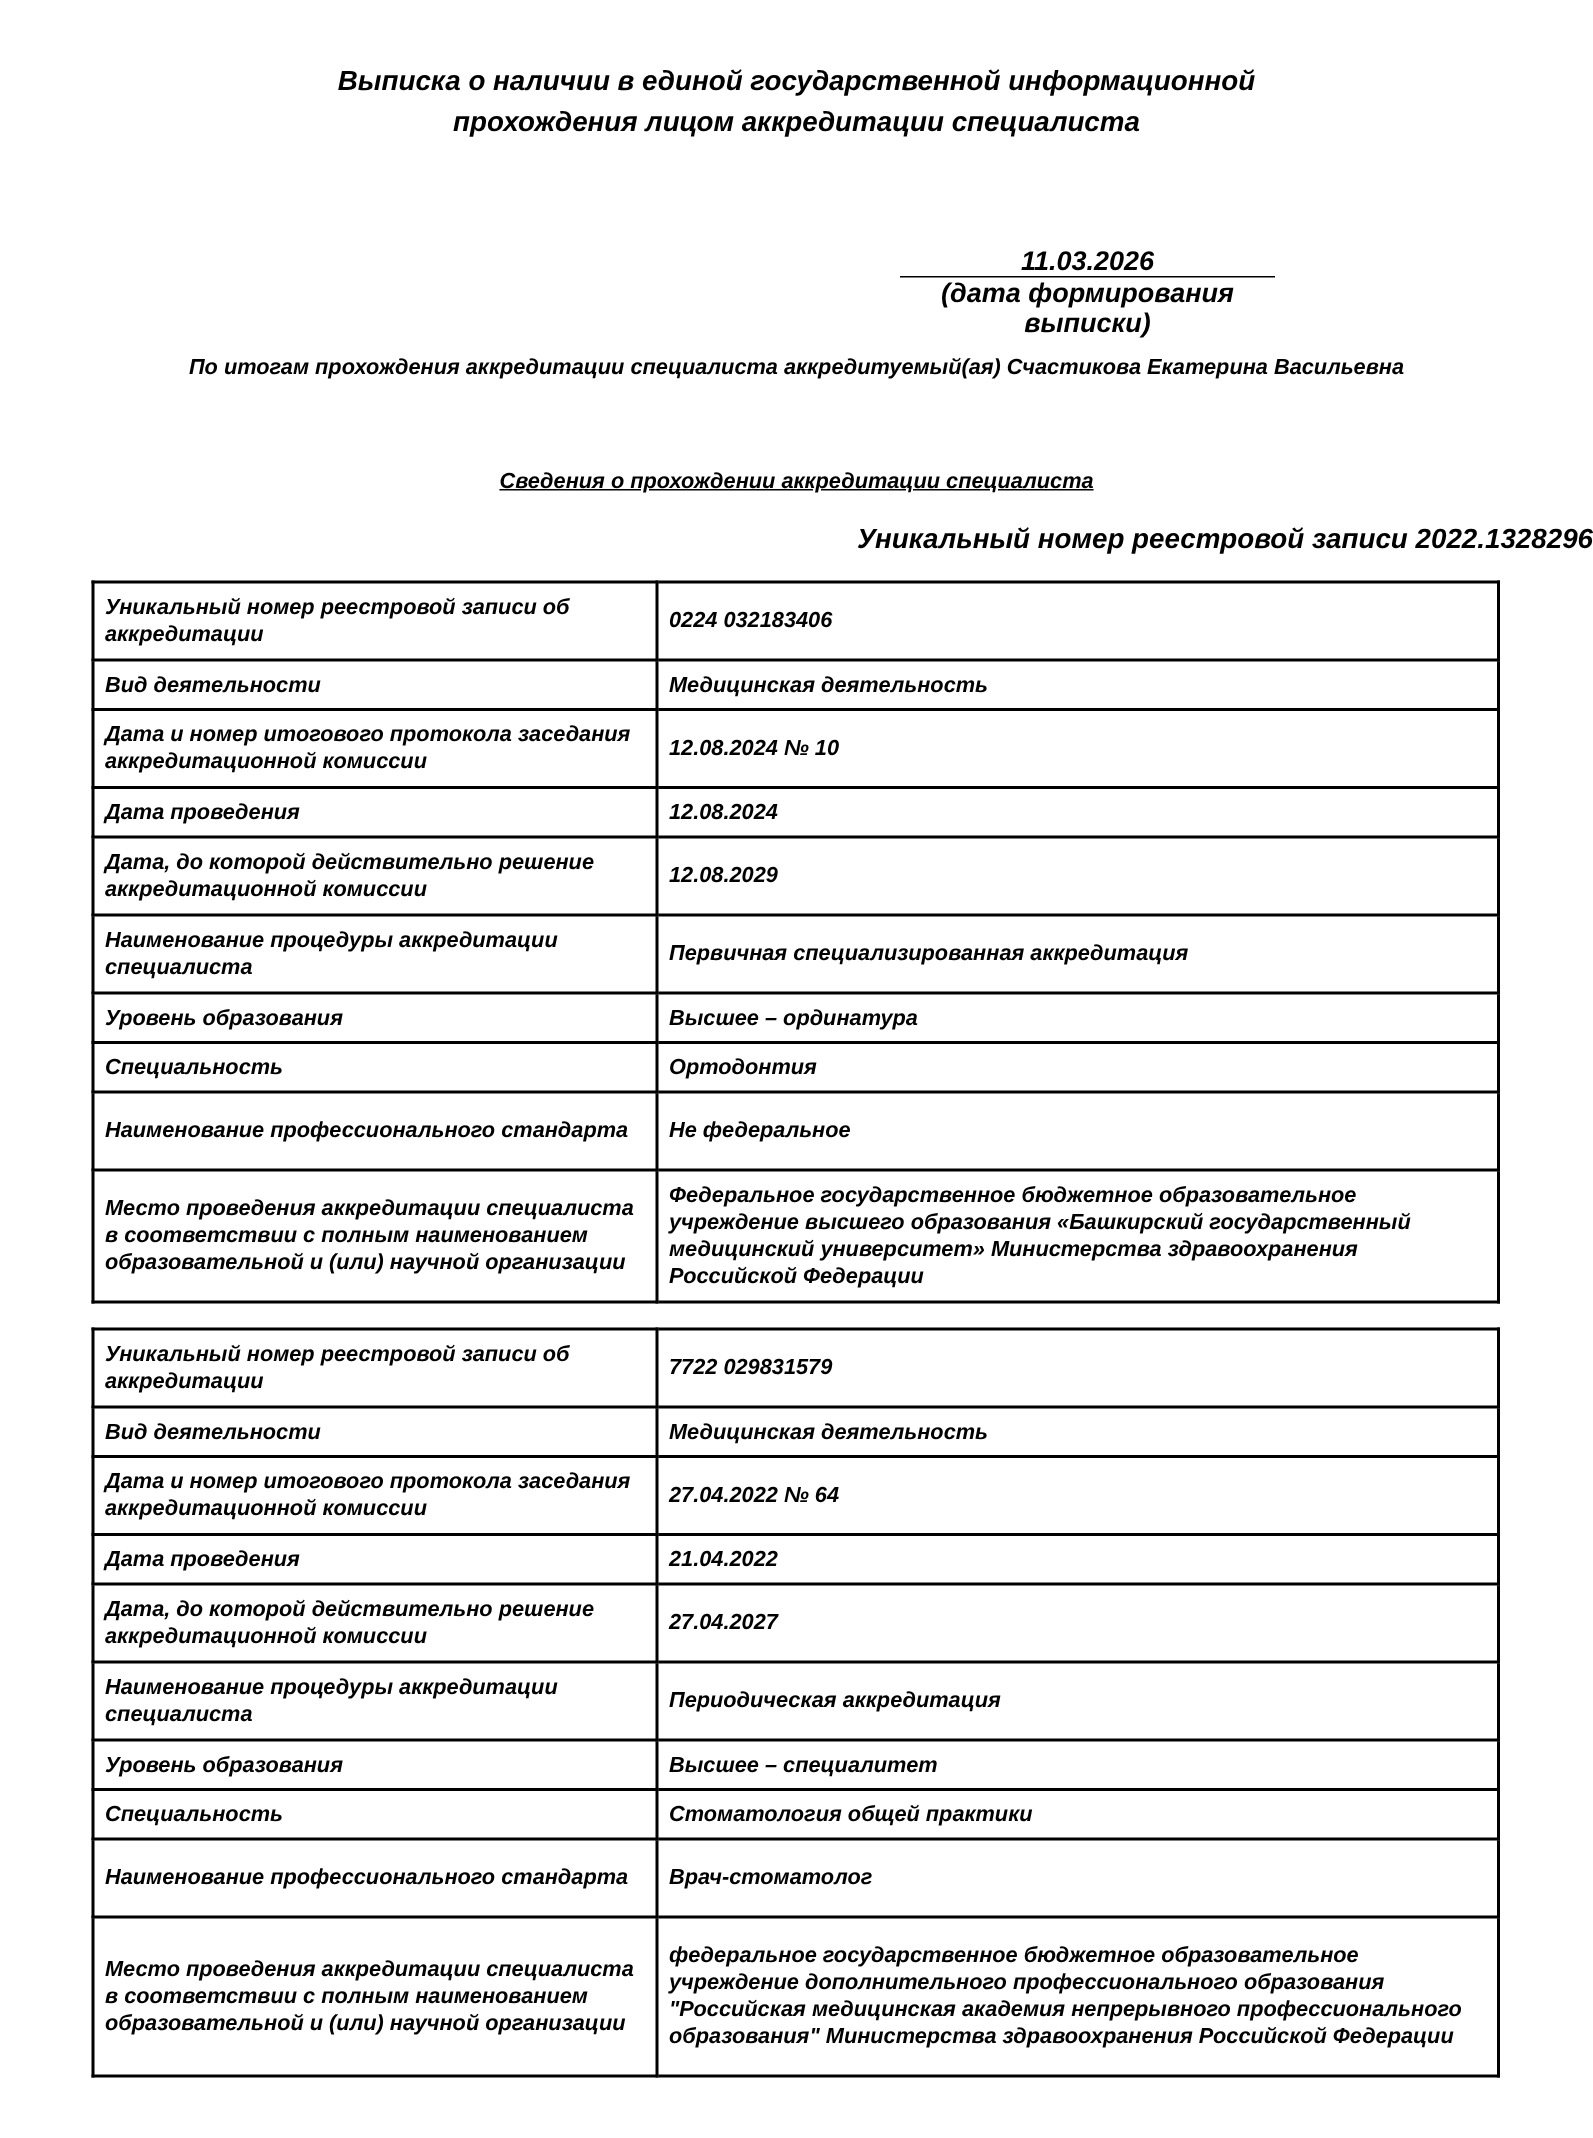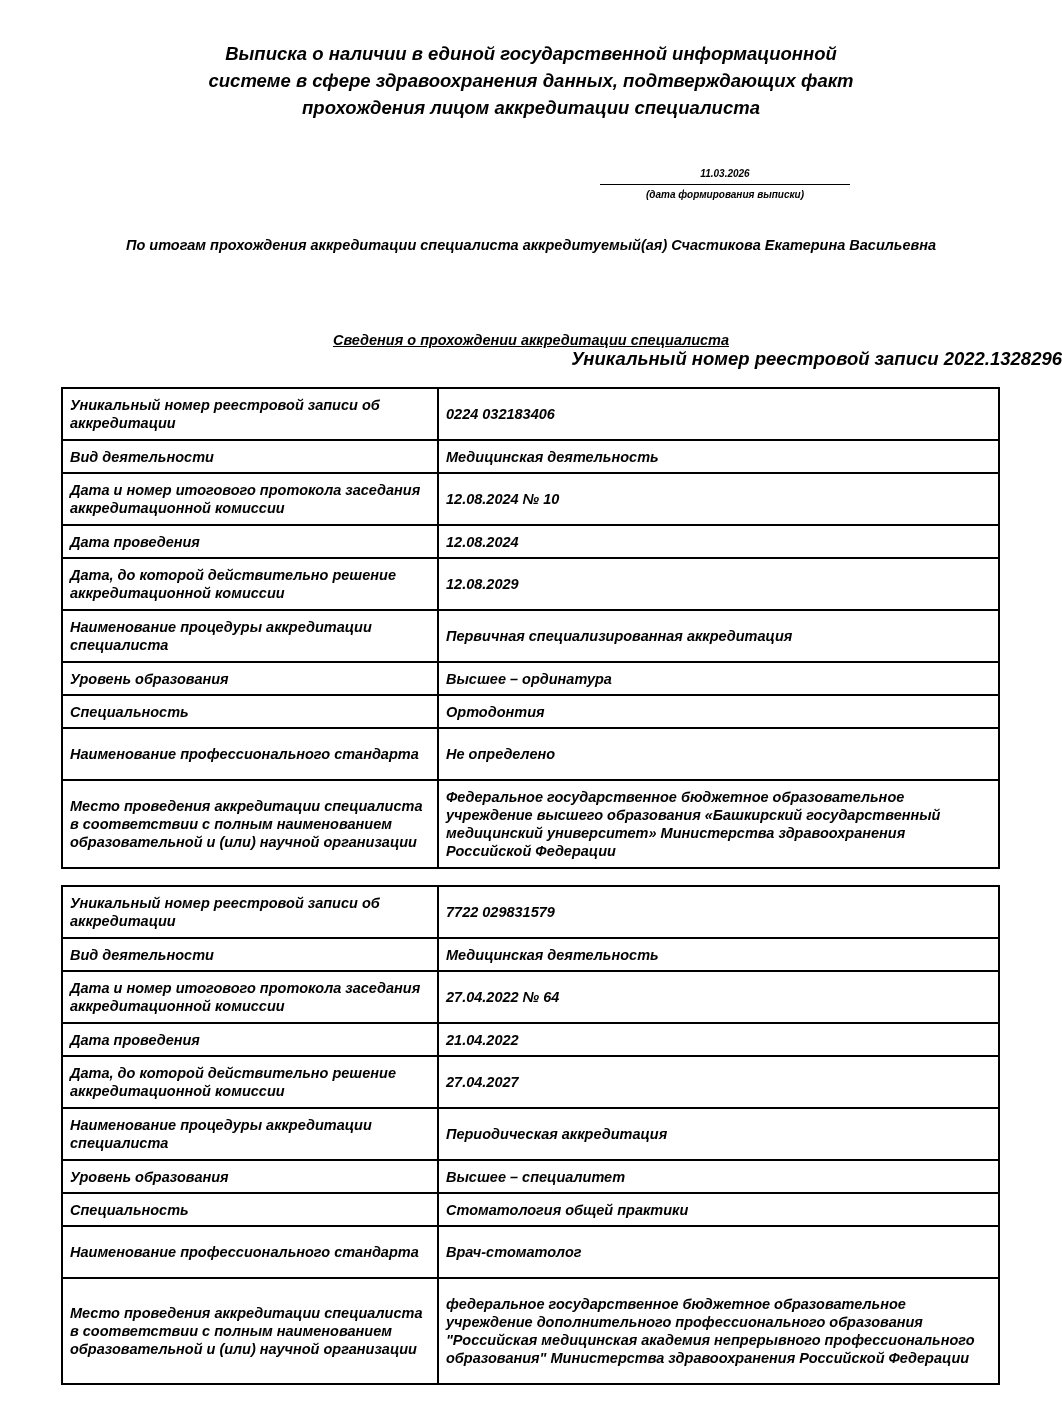--- a/index.html
+++ b/index.html
@@ -8,31 +8,31 @@
     font-family: "Liberation Sans", sans-serif; color: #000;
     font-style: italic;
   }
   .title {
     position: absolute; left: 0; top: 40px; width: 1062px;
     text-align: center; font-weight: bold; font-size: 18.5px; line-height: 27px;
   }
   .title div { white-space: nowrap; }
   .date-block {
     position: absolute; left: 600px; top: 164px; width: 250px; text-align: center;
-    font-weight: bold; font-size: 10px;
+    font-weight: bold; font-size: 18px;
   }
   .date-value { border-bottom: 1.5px solid #000; height: 20px; line-height: 20px; }
   .date-caption { line-height: 20px; }
   .intro {
     position: absolute; left: 40px; top: 235px; width: 982px; text-align: center;
     font-weight: bold; font-size: 14.5px; line-height: 20px;
   }
   .section-head {
     position: absolute; left: 0; top: 313px; width: 1062px; text-align: center;
-    font-weight: bold; font-size: 14.5px; text-decoration: underline; margin-top: 19px;
+    font-weight: bold; font-size: 14.5px; text-decoration: underline;
   }
   .reg-number {
     position: absolute; left: 0; top: 348px; width: 1062px; text-align: right;
     font-weight: bold; font-size: 18.5px;
   }
   table.rec {
     position: absolute; left: 61px; width: 939px;
     border-collapse: collapse; table-layout: fixed;
     font-weight: bold; font-size: 14.5px; line-height: 18px; padding-left: 12px;
   }
@@ -41,21 +41,20 @@
   }
   table.rec td.k { width: 360px; }
   #rec1 { top: 387px; }
   #rec2 { top: 885px; }
 </style>
 </head>
 <body>
 
 <div class="title">
   <div>Выписка о наличии в единой государственной информационной</div>
-  <div>системе в сфере здравоохранения данных, подтверждающих факт</div>
   <div>прохождения лицом аккредитации специалиста</div>
 </div>
 
 <div class="date-block">
   <div class="date-value">11.03.2026</div>
   <div class="date-caption">(дата формирования выписки)</div>
 </div>
 
 <div class="intro">
   <div>По итогам прохождения аккредитации специалиста аккредитуемый(ая) Счастикова Екатерина Васильевна</div>
@@ -93,21 +92,21 @@
       <tr style="height: 33px;">
         <td class="k">Уровень образования</td>
         <td>Высшее – ординатура</td>
       </tr>
       <tr style="height: 33px;">
         <td class="k">Специальность</td>
         <td>Ортодонтия</td>
       </tr>
       <tr style="height: 52px;">
         <td class="k">Наименование профессионального стандарта</td>
-        <td>Не определено</td>
+        <td>Не федеральное</td>
       </tr>
       <tr style="height: 88px;">
         <td class="k">Место проведения аккредитации специалиста в соответствии с полным наименованием образовательной и (или) научной организации</td>
         <td>Федеральное государственное бюджетное образовательное учреждение высшего образования «Башкирский государственный медицинский университет» Министерства здравоохранения Российской Федерации</td>
       </tr>
     </tbody>
   </table>
 <table class="rec" id="rec2">
     <tbody>
       <tr style="height: 52px;">

